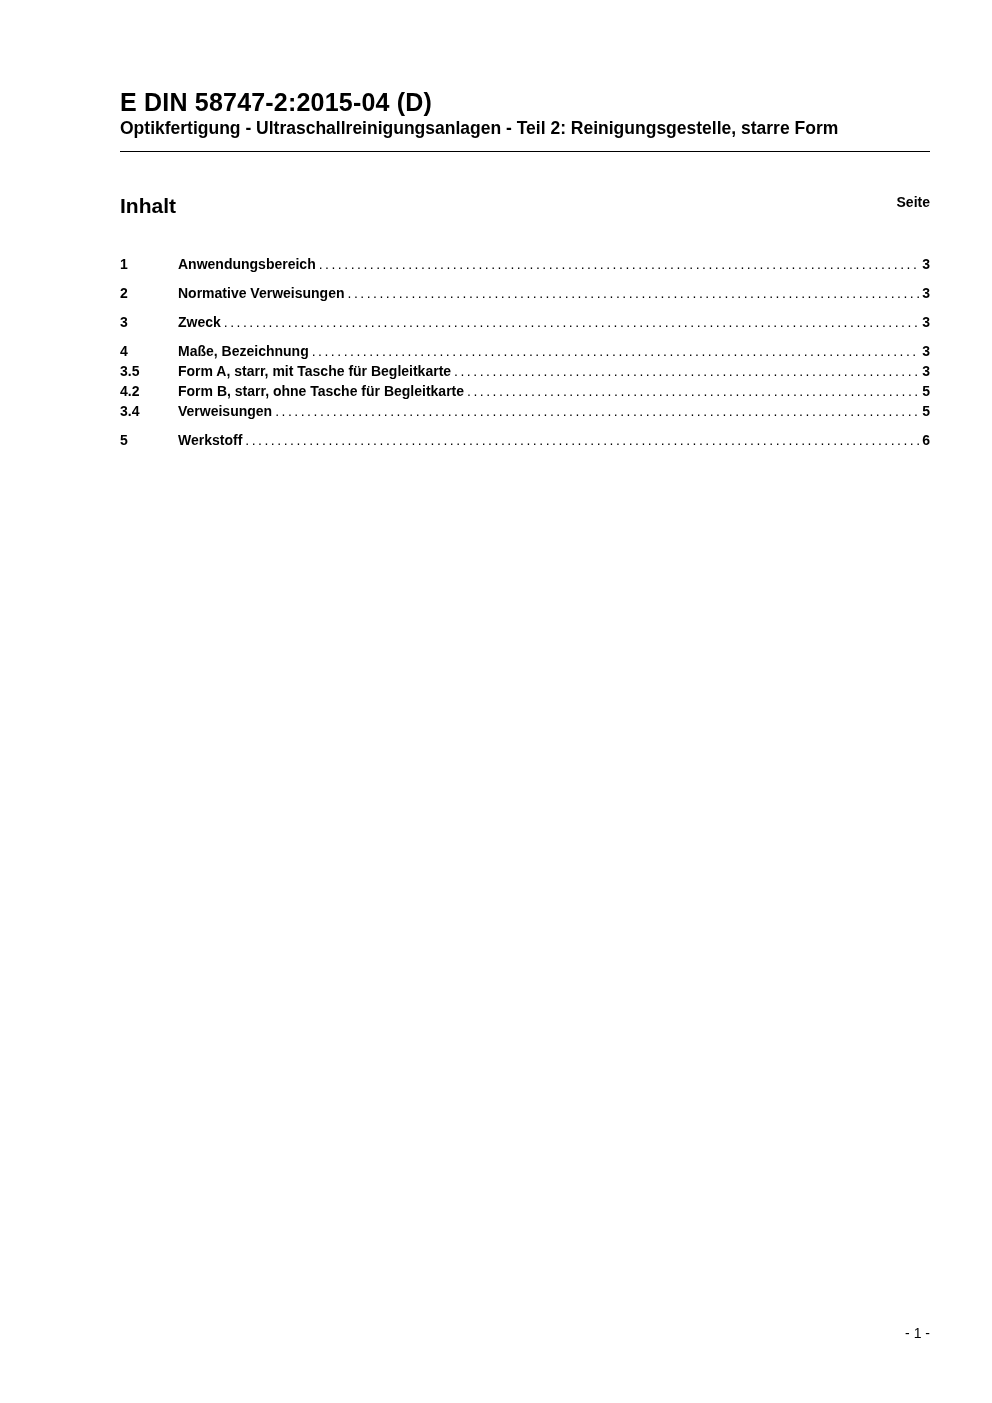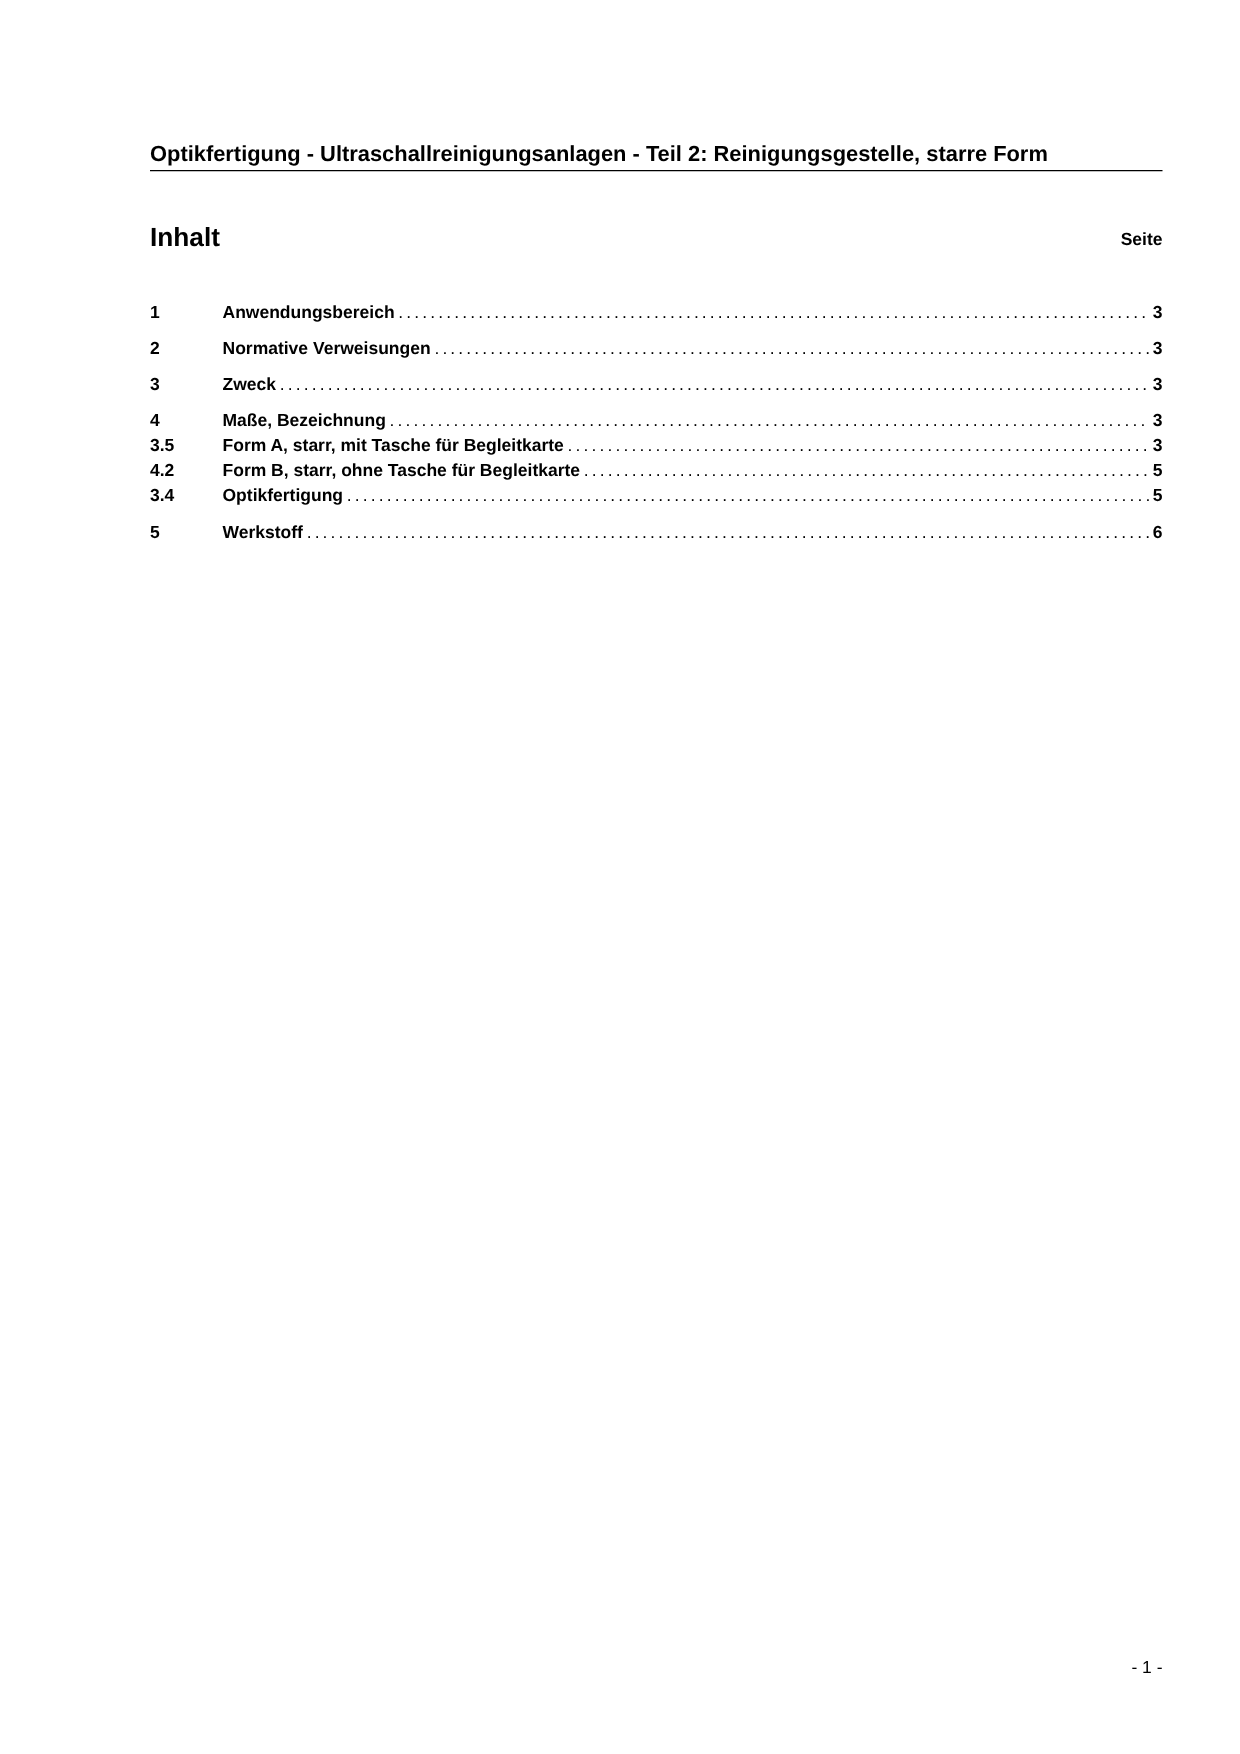--- a/index.html
+++ b/index.html
@@ -29,32 +29,32 @@
   }
   .release-date {
     display: inline-block;
     margin-top: 9px;
     font-size: 14px;
     font-weight: bold;
     padding-bottom: 3px;
     border-bottom: 1.5px solid #000;
   }
   .doc-title {
-    margin-top: 24px;
     font-size: 17.5px;
     font-weight: bold;
     line-height: 1.35;
     max-width: 812px;
+    padding-bottom: 10px;
     border-bottom: 1.5px solid #000;
   }
   .toc-header {
     margin-top: 42px;
     display: flex;
     justify-content: space-between;
-    align-items: center;
+    align-items: flex-start;
   }
   .toc-heading {
     font-size: 21px;
     font-weight: bold;
   }
   .toc-page-label {
     font-size: 14px;
     font-weight: bold;
   }
   .toc-list {
@@ -99,20 +99,21 @@
     font-size: 14px;
     font-weight: normal;
   }
 </style>
 </head>
 <body>
 
 <div class="page">
   <div class="content">
 
+    <div class="doc-id">E DIN 58747-2:2015-04 (D)</div>
 
 
     <div class="doc-title">Optikfertigung - Ultraschallreinigungsanlagen - Teil 2: Reinigungsgestelle, starre Form</div>
 
     <div class="toc-header">
       <span class="toc-heading">Inhalt</span>
       <span class="toc-page-label">Seite</span>
     </div>
 
     <div class="toc-list">
@@ -154,21 +155,21 @@
 
       <div class="toc-row">
         <span class="toc-num">4.2</span>
         <span class="toc-title">Form B, starr, ohne Tasche für Begleitkarte</span>
         <span class="toc-leader"></span>
         <span class="toc-page">5</span>
       </div>
 
       <div class="toc-row">
         <span class="toc-num">3.4</span>
-        <span class="toc-title">Optikfertigung</span>
+        <span class="toc-title">Verweisungen</span>
         <span class="toc-leader"></span>
         <span class="toc-page">5</span>
       </div>
 
       <div class="toc-row section-gap">
         <span class="toc-num">5</span>
         <span class="toc-title">Werkstoff</span>
         <span class="toc-leader"></span>
         <span class="toc-page">6</span>
       </div>

